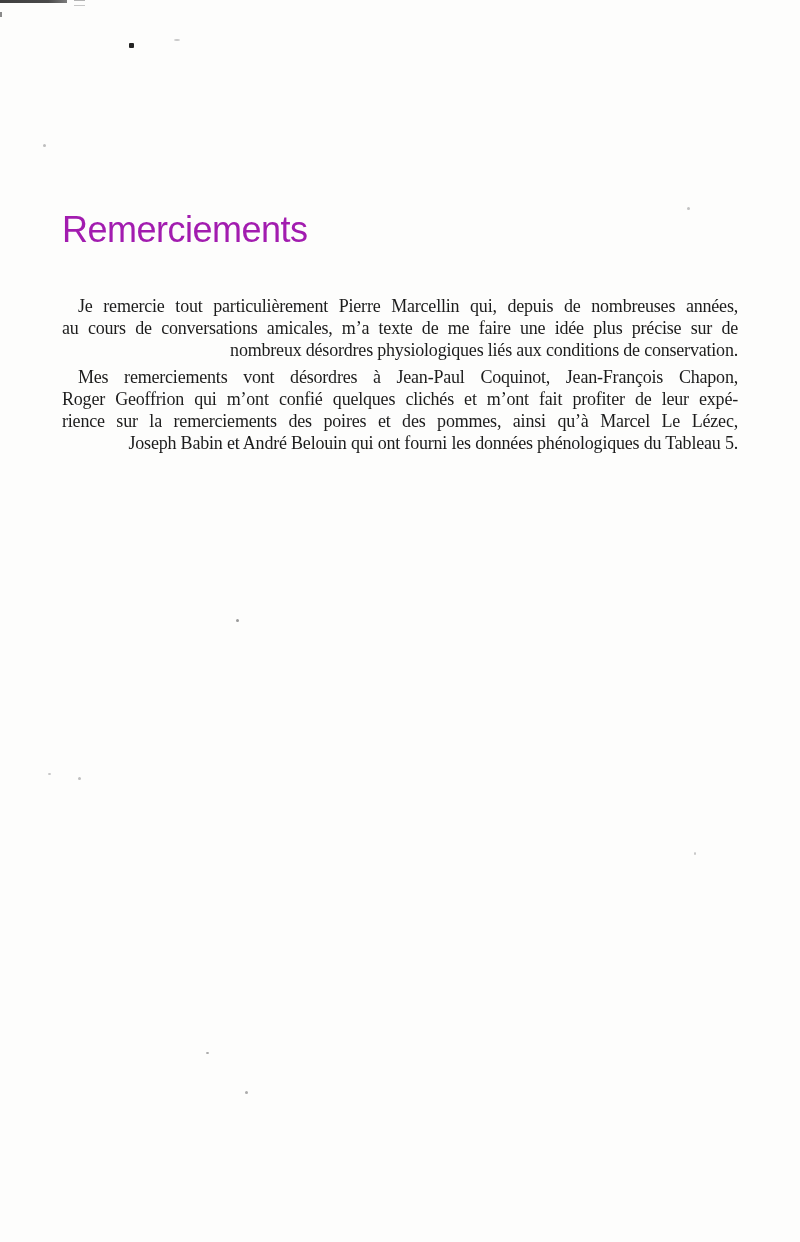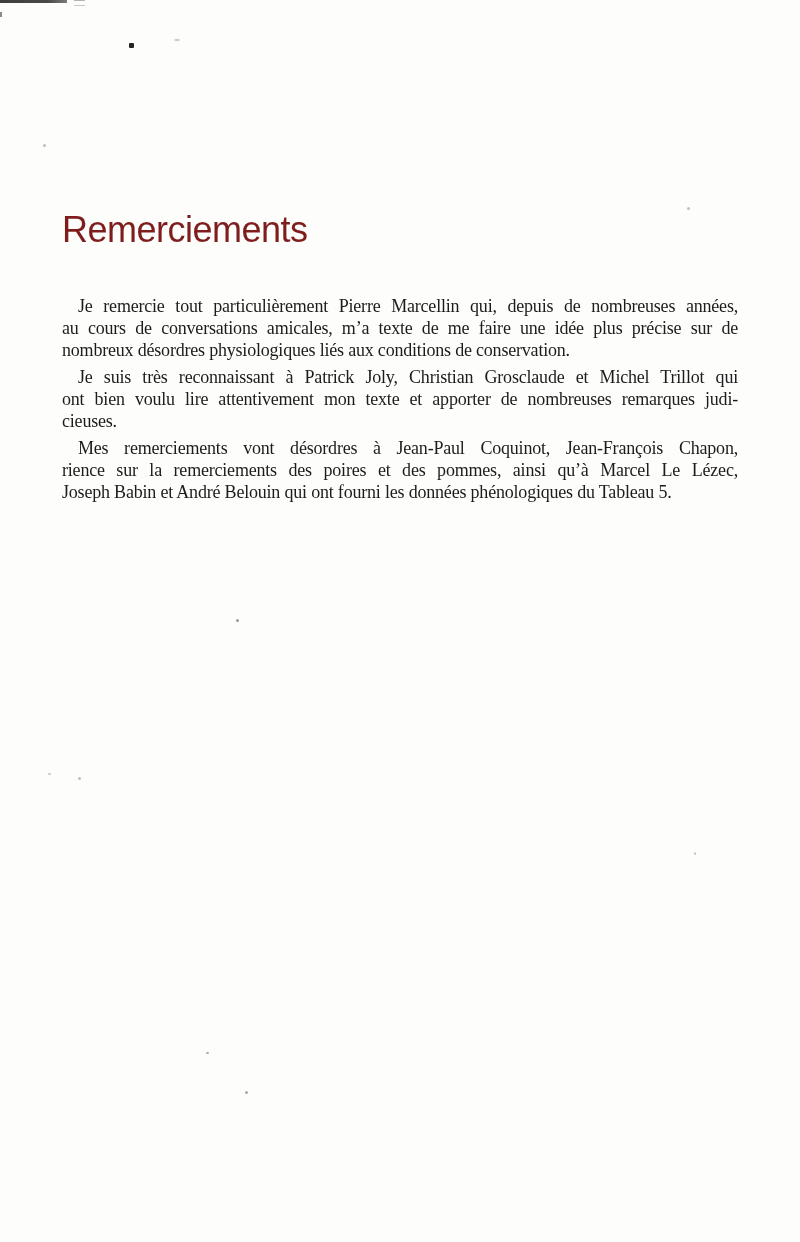--- a/index.html
+++ b/index.html
@@ -15,40 +15,40 @@
   .title {
     position: absolute;
     left: 62px;
     top: 210px;
     margin: 0;
     font-family: "Liberation Sans", sans-serif;
     font-weight: 400;
     font-size: 36px;
     line-height: 40px;
     letter-spacing: -0.5px;
-    color: #7f1d1d;
+    color: #a21caf;
   }
   .body-text {
     position: absolute;
     left: 62px;
     top: 295px;
     width: 676px;
   }
   .para { margin: 0 0 5px 0; padding: 0; }
   .line {
     display: block;
     height: 22px;
     line-height: 22px;
     font-size: 18px;
     letter-spacing: -0.2px;
     overflow: hidden;
     white-space: normal;
   }
   .just { text-align: justify; text-align-last: justify; }
-  .last { text-align: left; }
+  .last { text-align: right; }
   .indent { text-indent: 16px; }
 
   
   .artifact { position: absolute; }
   .bar-top {
     left: 0; top: 0; width: 67px; height: 3px;
     background: linear-gradient(to right, #3f3f3f 0%, #4a4a4a 72%, #7c7c7c 100%);
   }
   .mark-lines {
     left: 74px; top: 0; width: 11px; height: 4px;
@@ -81,26 +81,22 @@
   <h1 class="title">Remerciements</h1>
 
   <div class="body-text">
 
     <p class="para">
       <span class="line just indent">Je remercie tout particulièrement Pierre Marcellin qui, depuis de nombreuses années,</span>
       <span class="line just">au cours de conversations amicales, m’a texte de me faire une idée plus précise sur de</span>
       <span class="line last">nombreux désordres physiologiques liés aux conditions de conservation.</span>
     </p>
 
-    <p class="para">
-      <span class="line just indent">Je suis très reconnaissant à Patrick Joly, Christian Grosclaude et Michel Trillot qui</span>
-      <span class="line just">ont bien voulu lire attentivement mon texte et apporter de nombreuses remarques judi-</span>
-      <span class="line last">cieuses.</span>
-    </p>
 
     <p class="para">
       <span class="line just indent">Mes remerciements vont désordres à Jean-Paul Coquinot, Jean-François Chapon,</span>
+      <span class="line just">Roger Geoffrion qui m’ont confié quelques clichés et m’ont fait profiter de leur expé-</span>
       <span class="line just">rience sur la remerciements des poires et des pommes, ainsi qu’à Marcel Le Lézec,</span>
       <span class="line last">Joseph Babin et André Belouin qui ont fourni les données phénologiques du Tableau 5.</span>
     </p>
 
   </div>
 </div>
 
 </body></html>

